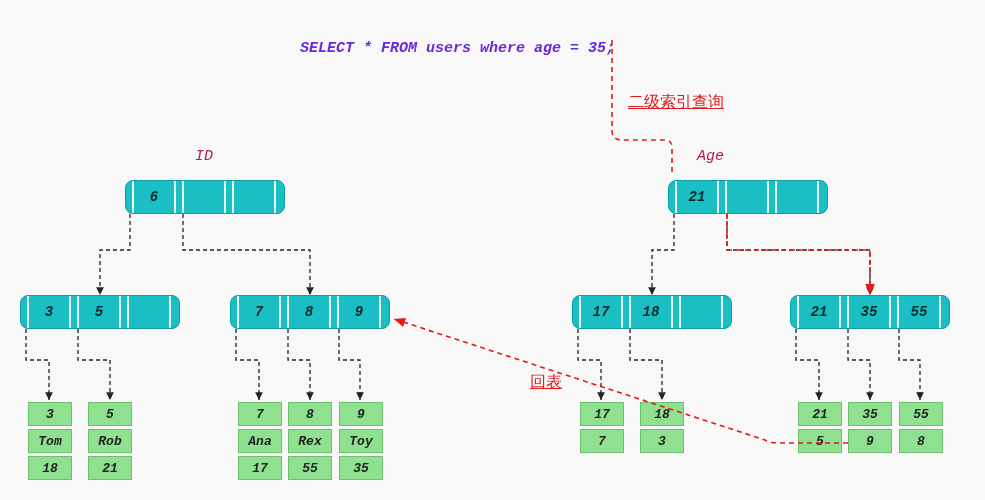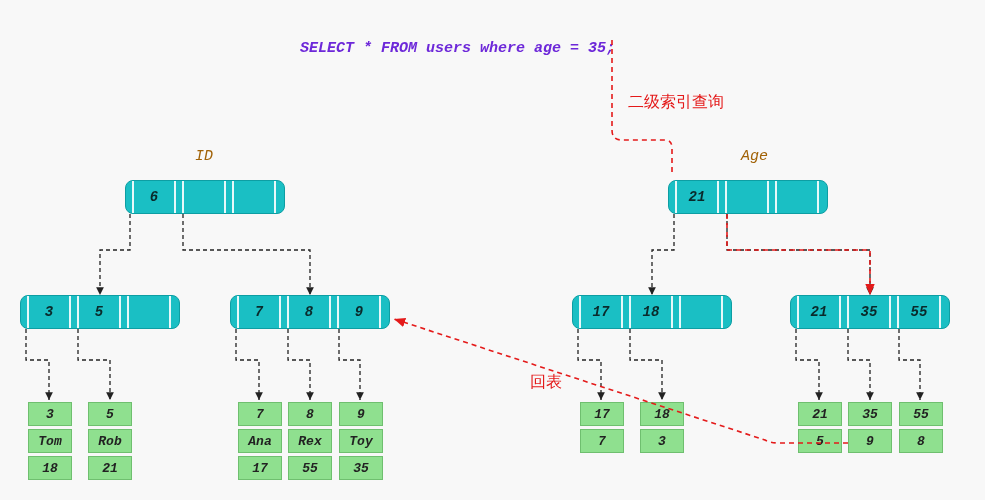--- a/index.html
+++ b/index.html
@@ -17,21 +17,21 @@
     top: 18px;
     left: 300px;
     font-weight: bold;
     font-size: 15px;
     color: #6d28d9;
     margin-top: 22px;
   }
   .tree-label {
     position: absolute;
     font-size: 15px;
-    color: #a16207;
+    color: #be185d;
   }
   .node {
     position: absolute;
     height: 34px;
     background: #1abfc4;
     border: 1px solid #0d9ea3;
     border-radius: 8px;
     display: flex;
     align-items: center;
   }
@@ -67,20 +67,21 @@
     font-size: 13px;
     color: #222;
     font-style: italic;
     font-weight: bold;
   }
   .anno {
     position: absolute;
     color: #e41a1a;
     font-size: 16px;
     font-style: normal;
+    text-decoration: underline;
   }
   svg.conn {
     position: absolute;
     top: 0; left: 0;
     width: 985px; height: 500px;
     pointer-events: none;
   }
   .watermark {
     position: absolute;
     right: 8px;
@@ -149,21 +150,21 @@
   <div class="leaf-cell">8</div>
   <div class="leaf-cell">Rex</div>
   <div class="leaf-cell">55</div>
 </div>
 <div class="leaf" style="top:402px;left:339px">
   <div class="leaf-cell">9</div>
   <div class="leaf-cell">Toy</div>
   <div class="leaf-cell">35</div>
 </div>
 
-<div class="tree-label" style="top:148px;left:741px">Age</div>
+<div class="tree-label" style="top:148px;left:697px">Age</div>
 
 <div class="node" style="top:180px;left:668px;width:160px">
   <div class="cell narrow"></div>
   <div class="cell">21</div>
   <div class="cell narrow"></div>
   <div class="cell"></div>
   <div class="cell narrow"></div>
   <div class="cell"></div>
   <div class="cell narrow"></div>
 </div>

